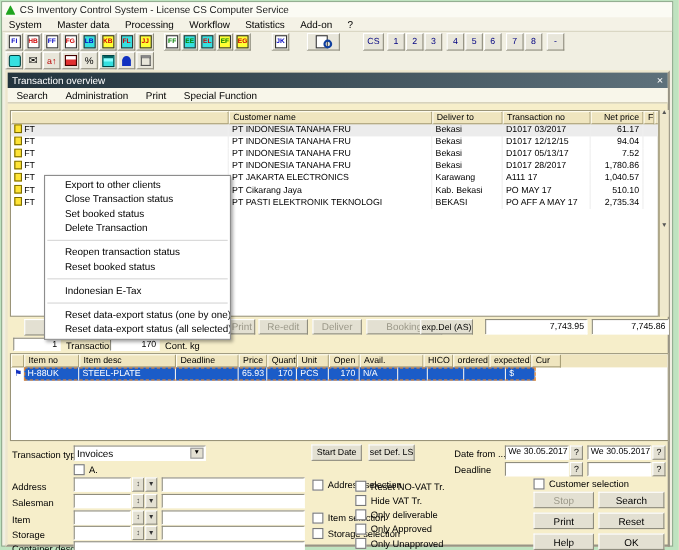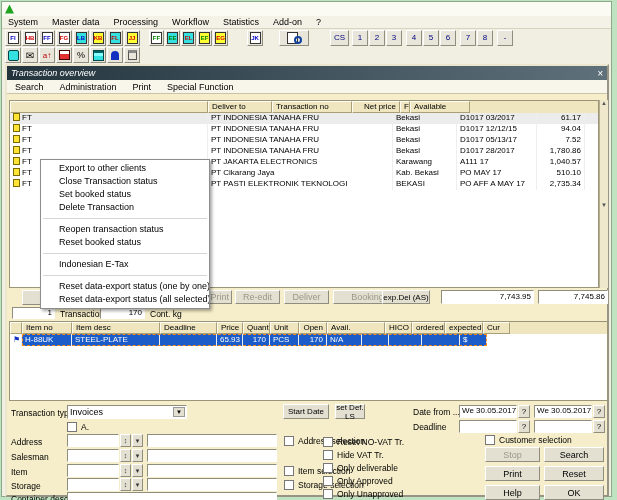--- a/index.html
+++ b/index.html
@@ -19,21 +19,21 @@
   .doc { width:11px; height:12px; background:#fff; border:1px solid #333; font-size:6px; line-height:10px; text-align:center; font-weight:bold; overflow:hidden; }
   .doc.cyan { background:#35e0e0; }
   .doc.yellow { background:#ffff33; }
   .doc.red-t { color:#d00000; }
   .doc.blue-t { color:#0000c0; }
   .doc.green-t { color:#008000; }
   .numbtn { position:absolute; width:16px; height:16px; background:#e8e6da; border:1px solid; border-color:#ffffff #8f8d7e #8f8d7e #ffffff; font-size:8px; color:#000080; text-align:center; line-height:14px; }
 
   
   .inner { left:3px; top:62px; width:604px; height:433px; background:#f6eeca; border:2px outset #ece6cf; }
-  .inner-title { left:0; top:0; right:0; height:14px; background:linear-gradient(90deg,#23343d,#5e717b); color:#fff; font-size:9px; display:flex; align-items:center; padding:0 4px; justify-content:space-between;font-style:italic; }
+  .inner-title { left:0; top:0; right:0; height:14px; background:linear-gradient(90deg,#23343d,#5e717b); color:#fff; font-size:9px; display:flex; align-items:center; padding:0 4px; justify-content:space-between; }
   .inner-menubar { left:0; top:14px; right:0; height:14px; background:#f8f6ea; border-bottom:1px solid #c9c4a8; display:flex; gap:16px; align-items:center; padding:0 8px; font-size:9px; }
 
   
   .grid { background:#fff; border:1px solid #9a9478; overflow:hidden; }
   .hrow { display:flex; height:12px; background:#efe5bf; }
   .hcell { border:1px solid; border-color:#fffdf2 #a89f78 #a89f78 #fffdf2; font-size:8px; padding:0 3px; overflow:hidden; white-space:nowrap; flex:none; }
   .trow { display:flex; height:11px; font-size:8px; white-space:nowrap; }
   .tcell { flex:none; overflow:hidden; padding:0 3px; border-right:1px solid #eee; }
   .num { text-align:right; }
   .ficon { display:inline-block; width:7px; height:8px; background:#ffe435; border:1px solid #7a6a00; margin-right:2px; vertical-align:-1px; }
@@ -56,20 +56,21 @@
   .selrow { background:#1b5cc8; color:#fff; outline:1px dashed #ff8c1a; outline-offset:-1px; }
   .scroll { background:#efe8cd; border-left:1px solid #b5ad8c; font-size:6px; color:#555; text-align:center; }
 </style>
 </head>
 <body>
 
 <div class="abs main-window">
 
   <div class="abs titlebar">
     <span class="app-icon"></span>
+    <span class="title-text">CS Inventory Control System  -  License CS Computer Service</span>
   </div>
 
   <div class="abs menubar">
     <span>System</span>
     <span>Master data</span>
     <span>Processing</span>
     <span>Workflow</span>
     <span>Statistics</span>
     <span>Add-on</span>
     <span>?</span>
@@ -169,20 +170,21 @@
     <div class="abs inner-menubar">
       <span>Search</span>
       <span>Administration</span>
       <span>Print</span>
       <span>Special Function</span>
     </div>
 
     <div class="abs grid" style="left:2px;top:34px;width:590px;height:188px">
       <div class="hrow">
         <div class="hcell" style="width:198px"></div>
+        <div class="hcell" style="width:185px">Customer name</div>
         <div class="hcell" style="width:64px">Deliver to</div>
         <div class="hcell" style="width:80px">Transaction no</div>
         <div class="hcell num" style="width:48px">Net price</div>
         <div class="hcell" style="width:10px">F</div>
         <div class="hcell" style="width:60px">Available</div>
       </div>
 
       <div class="trow" style="background:#ececec">
         <div class="tcell" style="width:198px"><span class="ficon"></span><span>FT</span></div>
         <div class="tcell" style="width:185px">PT INDONESIA TANAHA FRU</div>
@@ -302,21 +304,21 @@
         </div>
       </div>
     </div>
 
     <div class="abs lbl" style="left:4px;top:342px">Transaction type</div>
     <div class="abs field" style="left:60px;top:339px;width:120px;height:14px;line-height:12px;font-size:9px">
       <span>Invoices</span>
       <span class="abs" style="right:1px;top:1px;width:12px;height:10px;background:#e3e0d2;border:1px solid #999;font-size:6px;text-align:center;line-height:9px">▼</span>
     </div>
     <div class="abs btn" style="left:276px;top:338px;width:46px;height:15px;font-size:8px">Start Date</div>
-    <div class="abs btn" style="left:328px;top:338px;width:30px;height:15px;font-size:8px">set Def. LS</div>
+    <div class="abs btn" style="left:328px;top:338px;width:42px;height:15px;font-size:8px">set Def. LS</div>
     <div class="abs lbl" style="left:406px;top:341px">Date from ...</div>
     <div class="abs field" style="left:452px;top:339px;width:58px;height:13px">We 30.05.2017</div>
     <div class="abs btn" style="left:511px;top:339px;width:12px;height:13px;font-size:8px">?</div>
     <div class="abs field" style="left:527px;top:339px;width:58px;height:13px">We 30.05.2017</div>
     <div class="abs btn" style="left:586px;top:339px;width:12px;height:13px;font-size:8px">?</div>
 
     <div class="abs lbl" style="left:406px;top:356px">Deadline</div>
     <div class="abs field" style="left:452px;top:354px;width:58px;height:13px"></div>
     <div class="abs btn" style="left:511px;top:354px;width:12px;height:13px;font-size:8px">?</div>
     <div class="abs field" style="left:527px;top:354px;width:58px;height:13px"></div>

